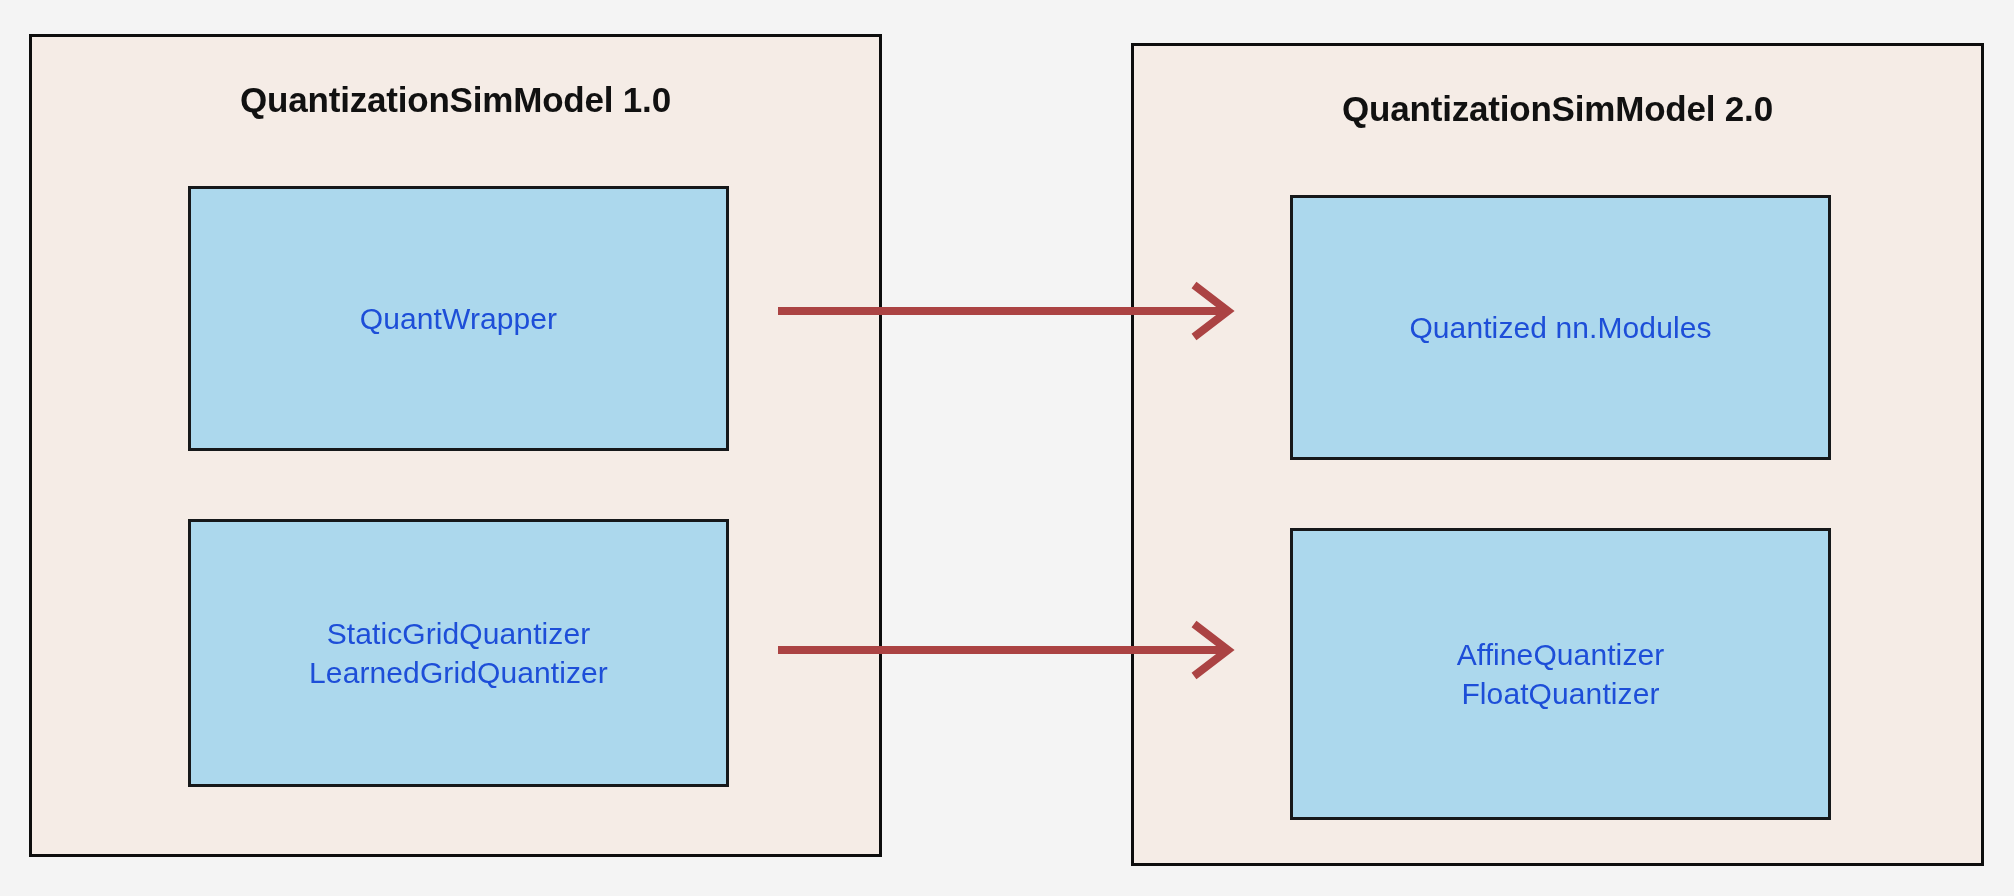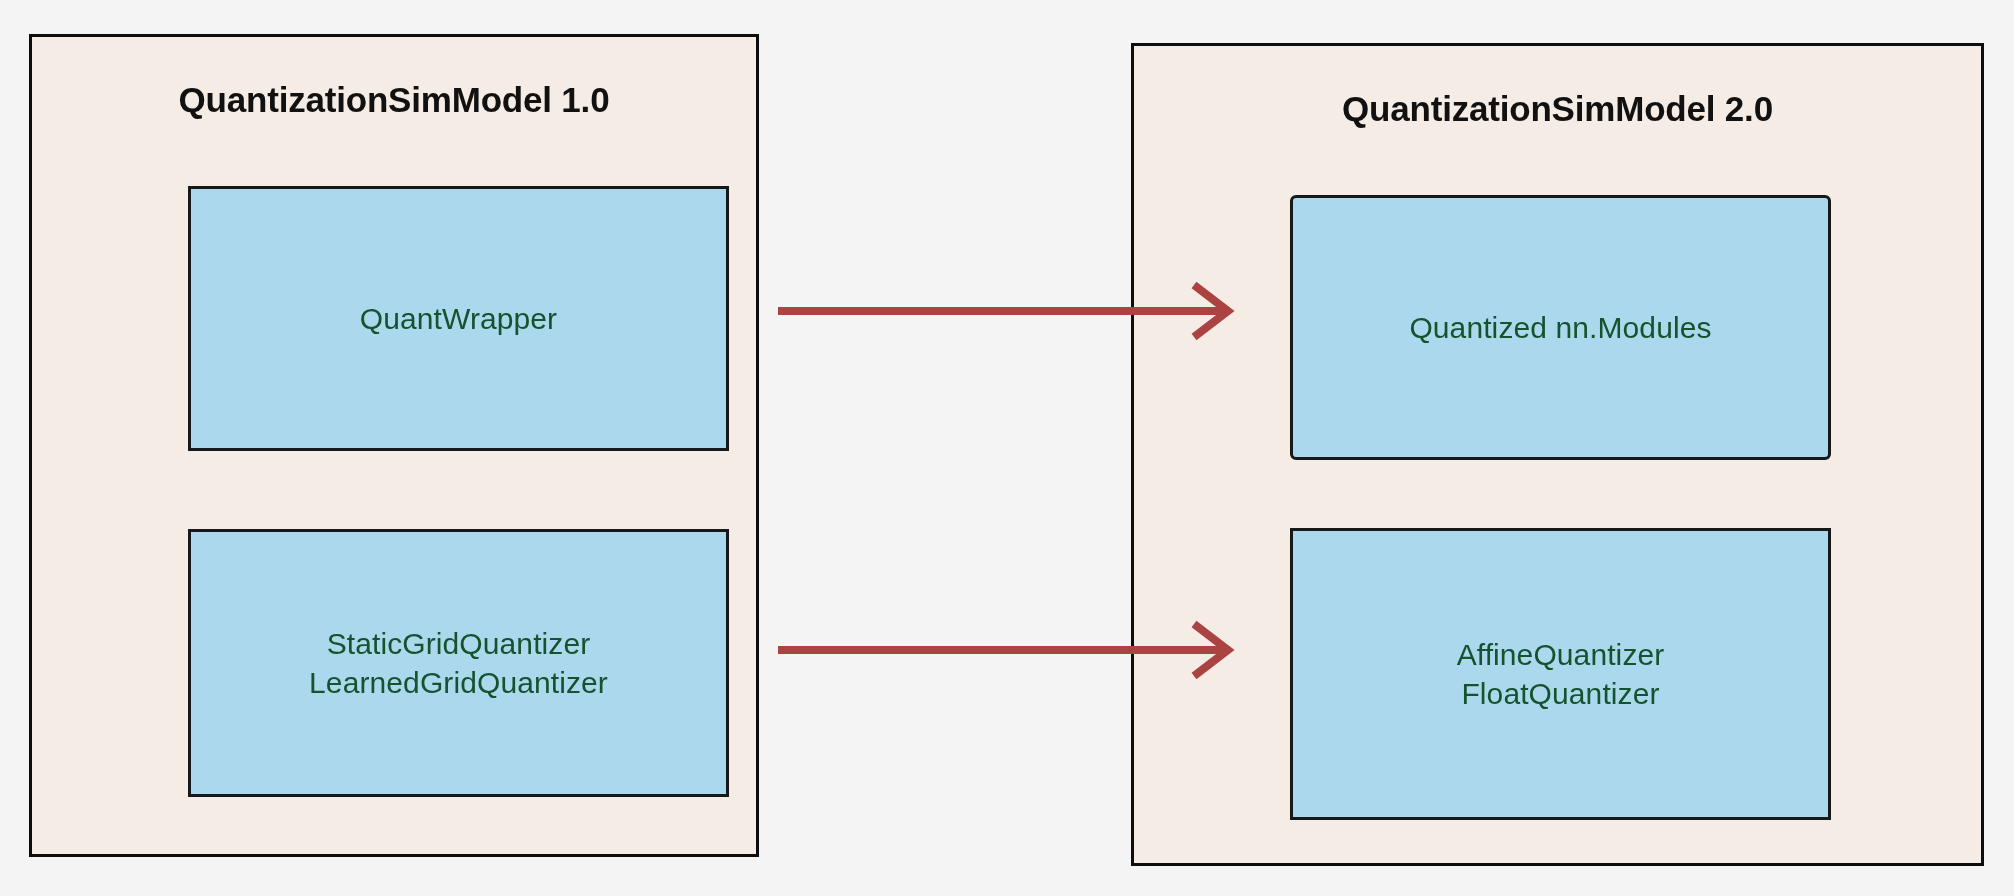--- a/index.html
+++ b/index.html
@@ -24,21 +24,21 @@
   
   .group-panel {
     position: absolute;
     box-sizing: border-box;
     background: #f5ece6;
     border: 3px solid #0d0d0d;
   }
   #panel-left {
     left: 29px;
     top: 34px;
-    width: 730px;
+    width: 853px;
     height: 823px;
     padding-left: 48px;
   }
   #panel-right {
     left: 1131px;
     top: 43px;
     width: 853px;
     height: 823px;
   }
   .group-title {
@@ -61,46 +61,44 @@
     box-sizing: border-box;
     background: #acd8ed;
     border: 3px solid #16181a;
     display: flex;
     align-items: center;
     justify-content: center;
     text-align: center;
   }
   .node-label {
     font-size: 30px;
-    color: #14532d;
+    color: #1d4ed8;
     line-height: 1.30;
     white-space: pre-line;
     letter-spacing: 0.1px;
   }
   
   #node-quantwrapper {
     left: 156px;
     top: 149px;
     width: 541px;
     height: 265px;
   }
   #node-grid-quantizers {
     left: 156px;
     top: 482px;
     width: 541px;
     height: 268px;
-    margin-top: 10px;
   }
   
   #node-quantized-modules {
     left: 156px;
     top: 149px;
     width: 541px;
     height: 265px;
-    border-radius: 6px;
   }
   #node-affine-float-quantizers {
     left: 156px;
     top: 482px;
     width: 541px;
     height: 292px;
   }
 
   
   .arrow-svg {

